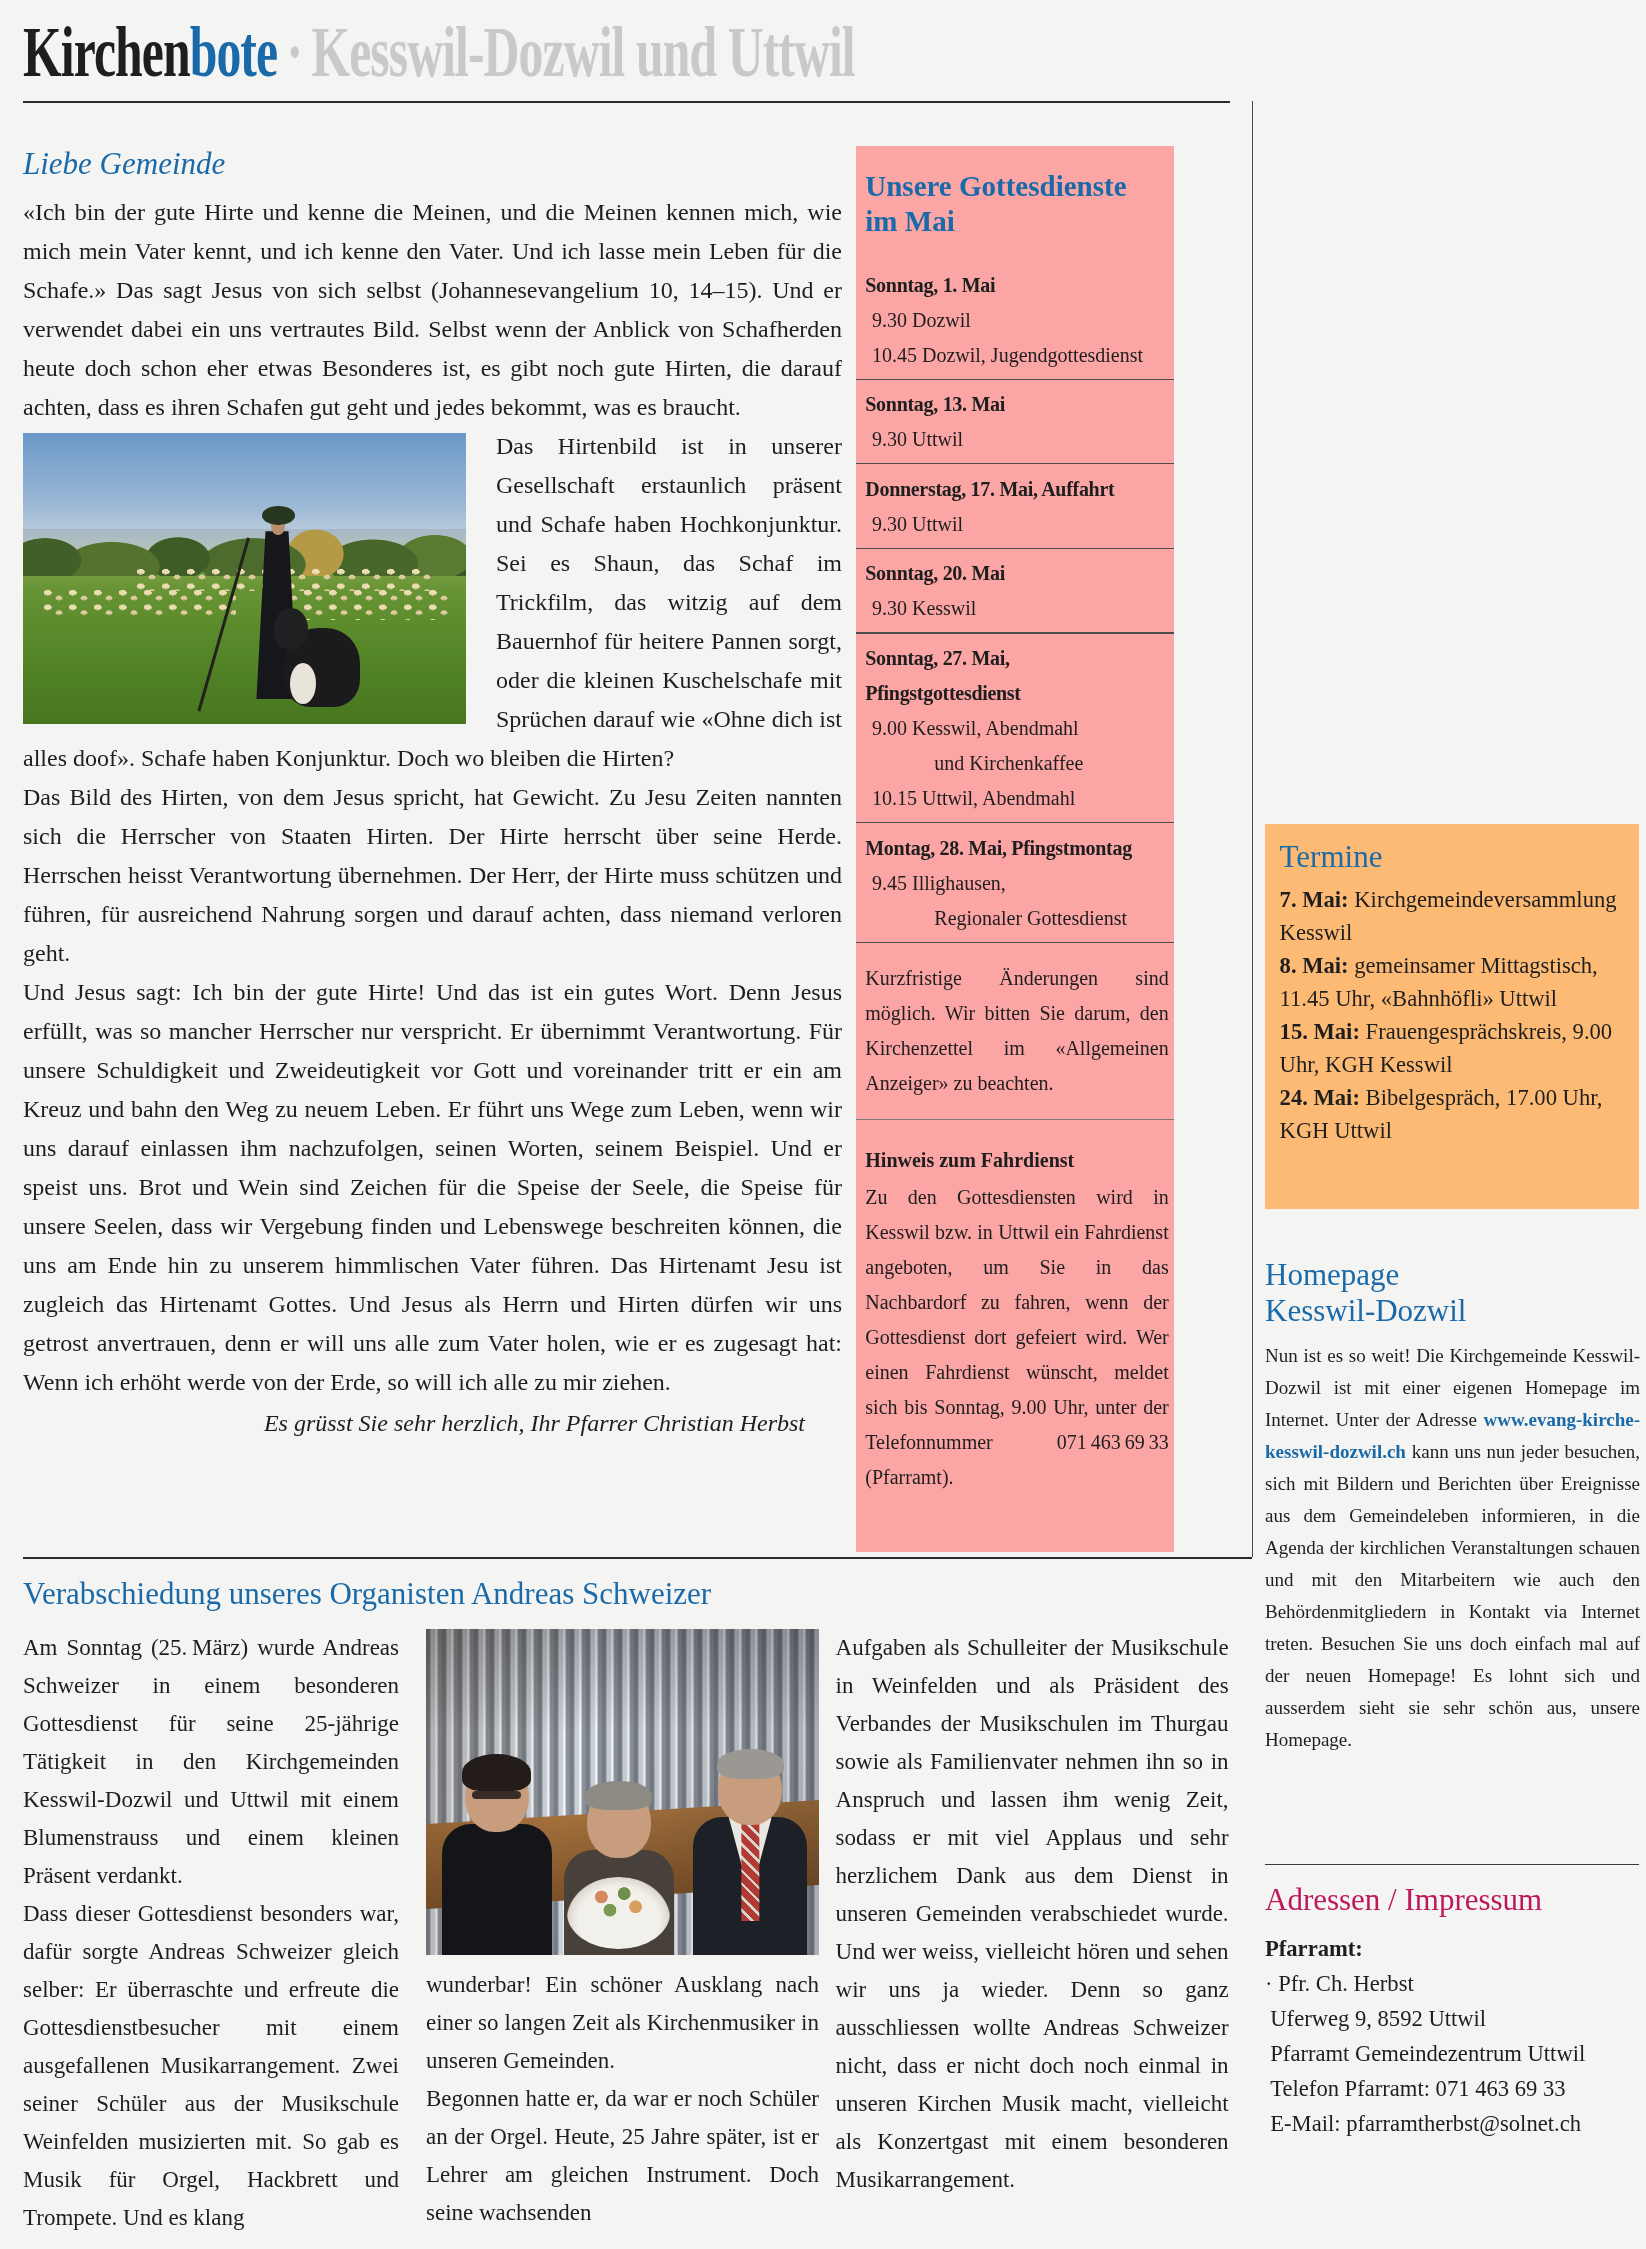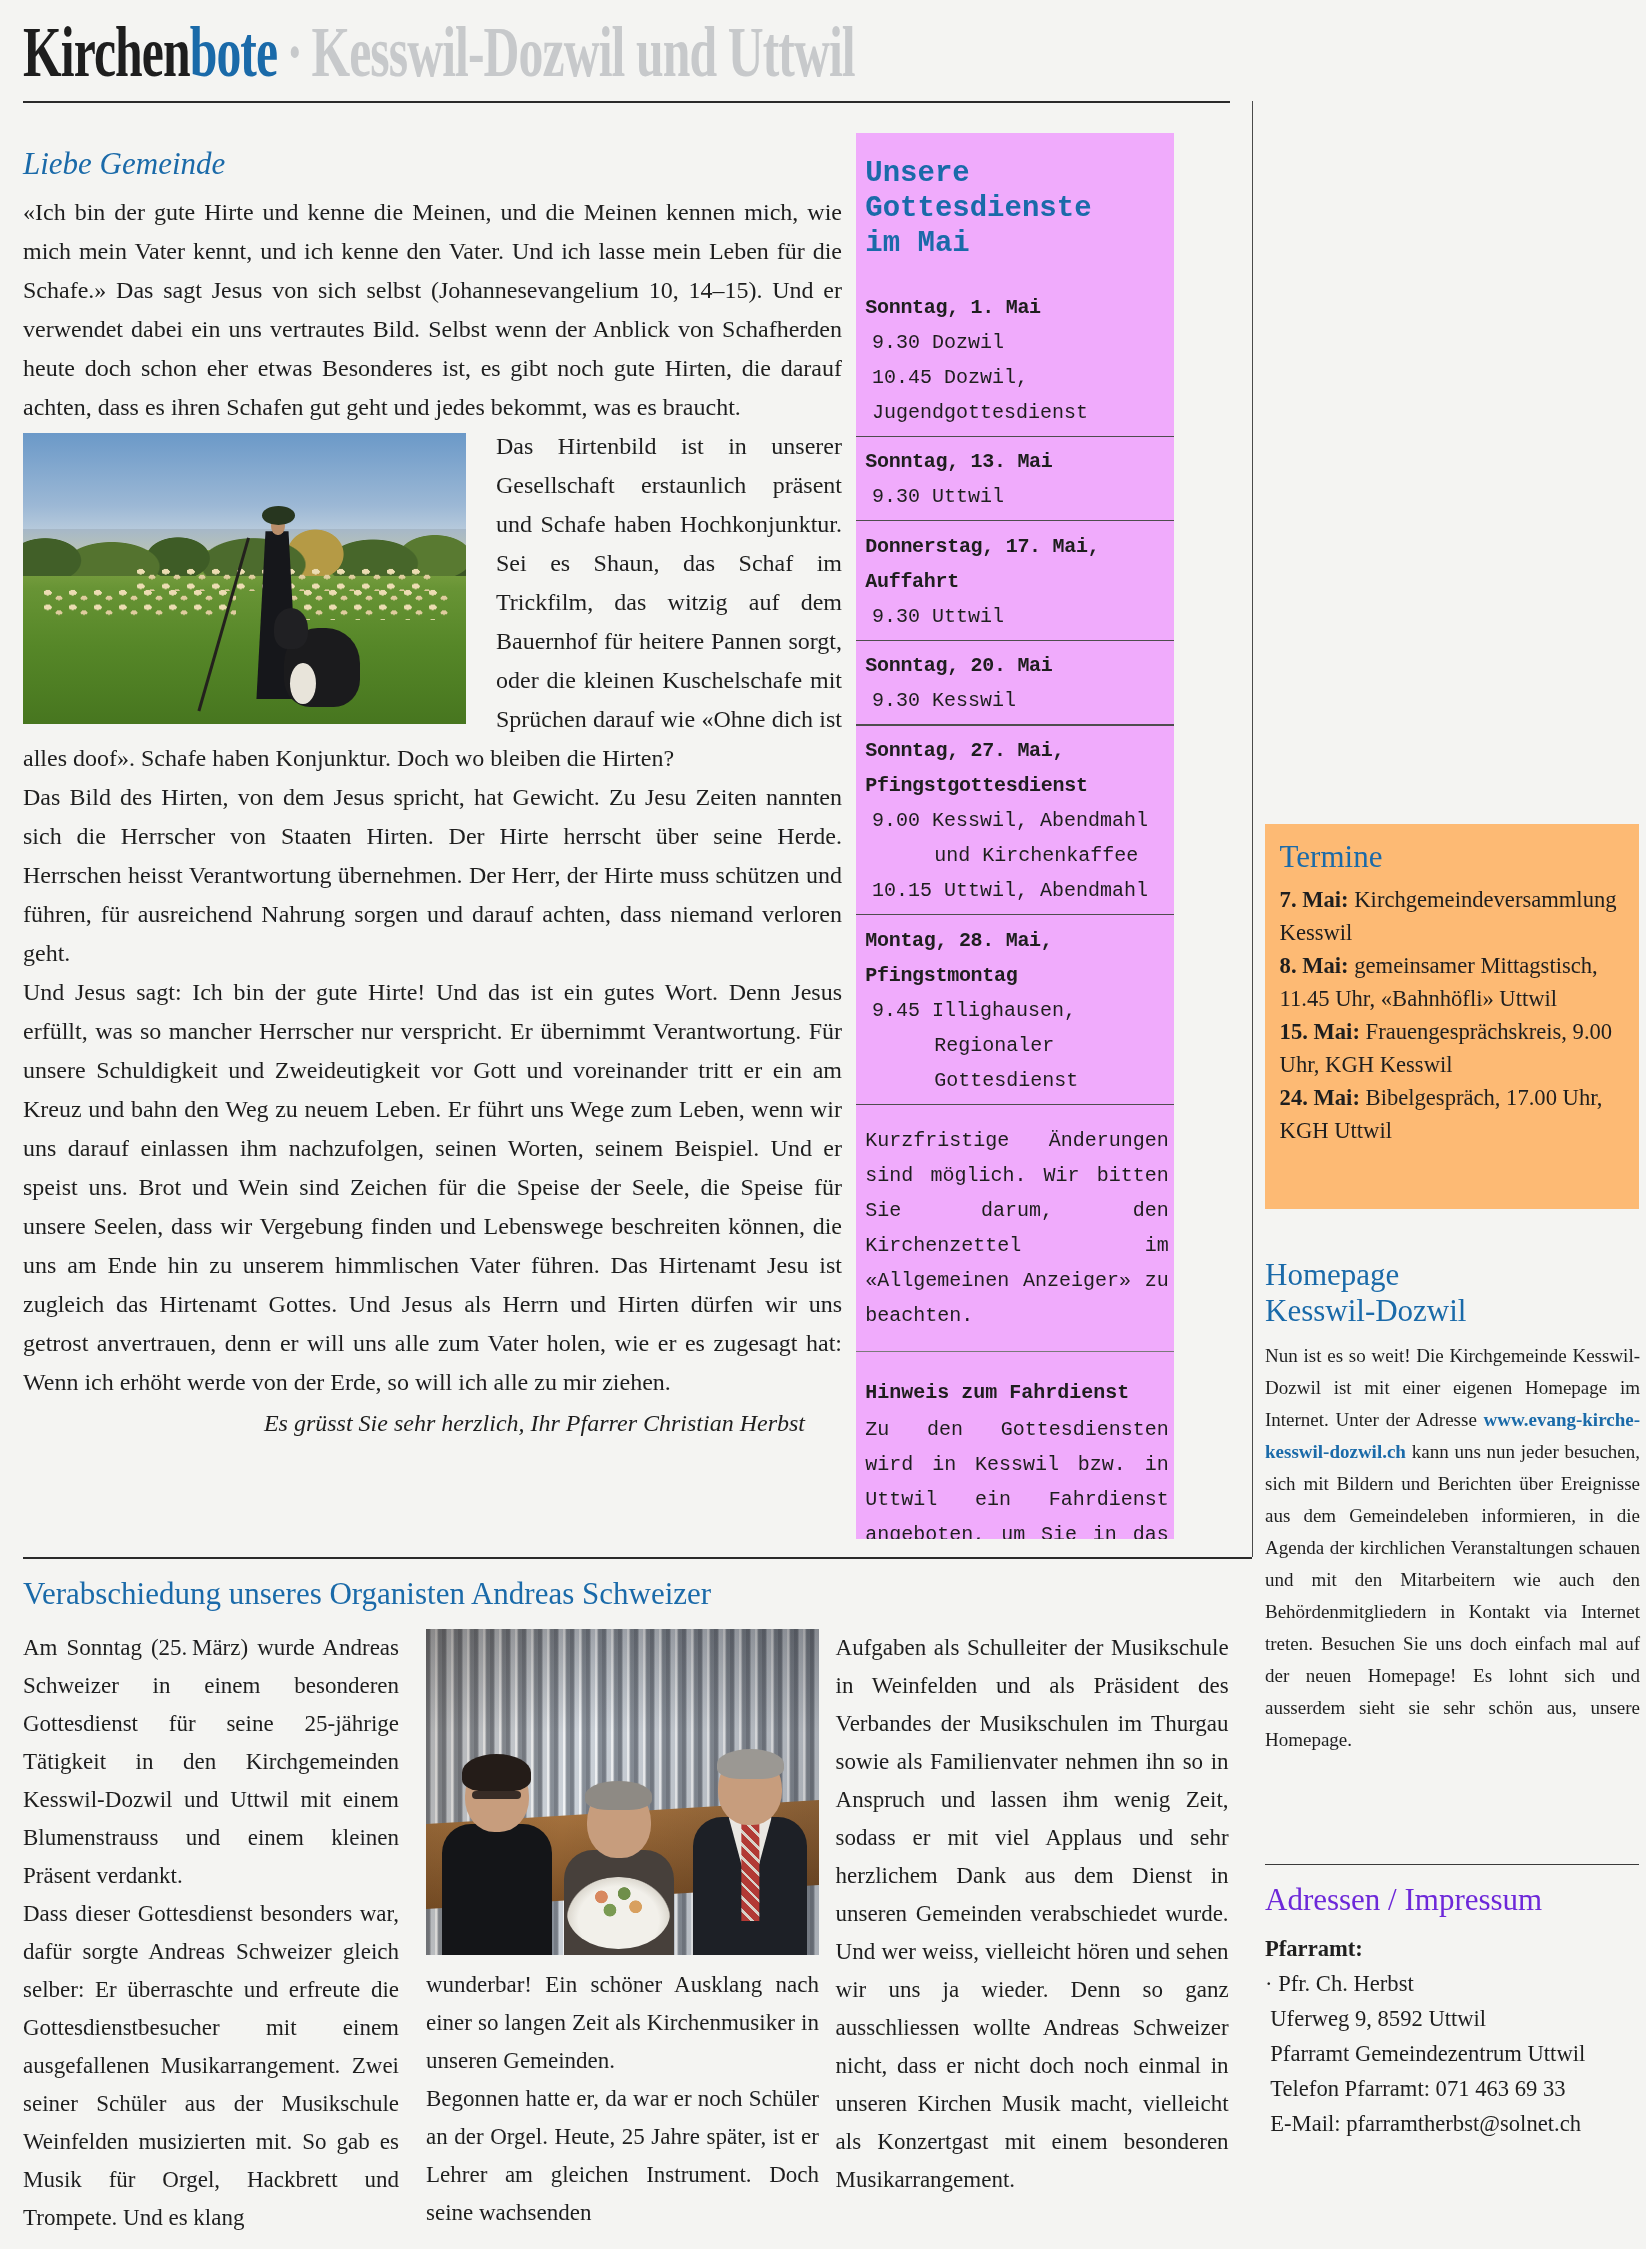--- a/index.html
+++ b/index.html
@@ -65,23 +65,23 @@
              transform:rotate(16deg); transform-origin:top center; }
   .ps-dog  { position:absolute; left:59%; top:67%; width:17%; height:27%; background:#1b1b1d;
              border-radius:45% 45% 35% 35%; }
   .ps-dog::before { content:""; position:absolute; left:-14%; top:-26%; width:45%; height:52%;
              background:#202023; border-radius:50% 50% 40% 40%; }
   .ps-dog::after  { content:""; position:absolute; left:8%; bottom:4%; width:34%; height:52%;
              background:#e8e4da; border-radius:50%; }
 
   
   .col-mid {
-    position:absolute; left:856px; top:133px; width:318px; height:1406px;
-    background:#f0abfc; padding:22.6px 5.3px 0 9.3px; overflow:hidden;
-    font-size:20px; line-height:35px;font-family:Liberation Mono, monospace;
+    position:absolute; left:856px; top:146px; width:318px; height:1406px;
+    background:#fca5a5; padding:22.6px 5.3px 0 9.3px; overflow:hidden;
+    font-size:20px; line-height:35px;
   }
   .svc-title { color:#1a6aa9; font-weight:bold; font-size:29px; line-height:35px; margin-bottom:29px; }
   .svc-day  { font-weight:bold; letter-spacing:-0.3px; }
   .svc-time { padding-left:6.7px; }
   .svc-time.indent { padding-left:69px; }
   .svc-rule { height:1.3px; background:#4d4d4d; margin:6px -5.3px 7.3px -9.3px; }
   .svc-note { text-align:justify; margin:18.6px 0 17.3px; }
   .mid-rule { height:1.3px; background:#7a7a7a; margin:0 -5.3px 0 -9.3px; }
   .svc-hint-title { font-weight:bold; margin:22.6px 0 2.7px; }
   .svc-hint { text-align:justify; }
@@ -95,21 +95,21 @@
   .termine-item  { font-size:22.6px; line-height:33px; }
   .bold { font-weight:bold; }
 
   .homepage { position:absolute; left:1265px; top:1257px; width:375px; }
   .hp-title { color:#1a6aa9; font-weight:normal; font-size:31px; line-height:36px; margin-bottom:10.7px; }
   .hp-body  { font-size:19px; line-height:32px; text-align:justify; }
   .hp-url   { color:#1a6aa9; font-weight:bold; }
 
   .right-rule { position:absolute; left:1265px; top:1864px; width:374px; height:1.3px; background:#3a3a3a; }
   .adressen { position:absolute; left:1265px; top:1880px; width:375px; font-size:22.6px; line-height:35px; }
-  .ad-title { color:#6d28d9; font-weight:normal; font-size:31px; line-height:39px; margin-bottom:12px; }
+  .ad-title { color:#be185d; font-weight:normal; font-size:31px; line-height:39px; margin-bottom:12px; }
   .ad-label { font-weight:bold; }
   .ad-line  { padding-left:5.3px; }
   .ad-line.first { padding-left:0; }
 
   
   .bottom-rule { position:absolute; left:23px; top:1557px; width:1229px; height:2px; background:#2a2a2a; }
   .farewell { position:absolute; left:23px; top:1575px; width:1229px; }
   .fw-title { color:#1a6aa9; font-weight:normal; font-size:31px; line-height:37px; margin-bottom:17.3px; }
   .fw-cols  { display:flex;margin-top:16px; }
   .fw-col   { font-size:23px; line-height:38px; text-align:justify; }

